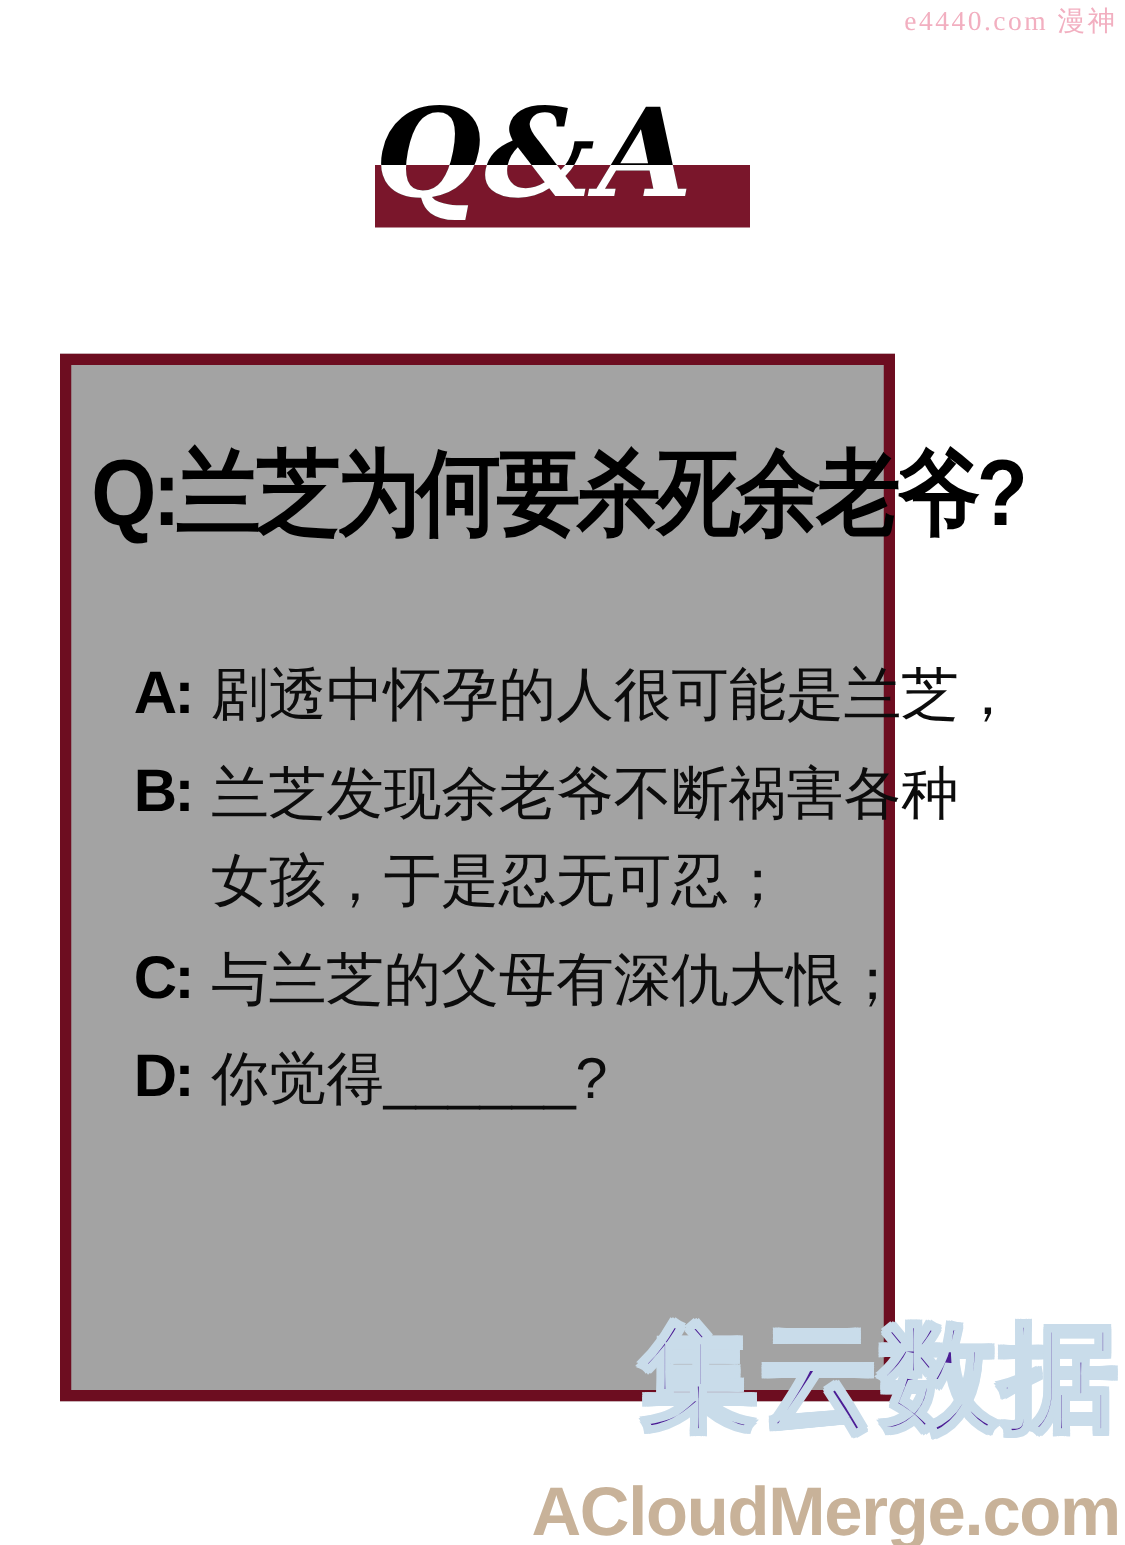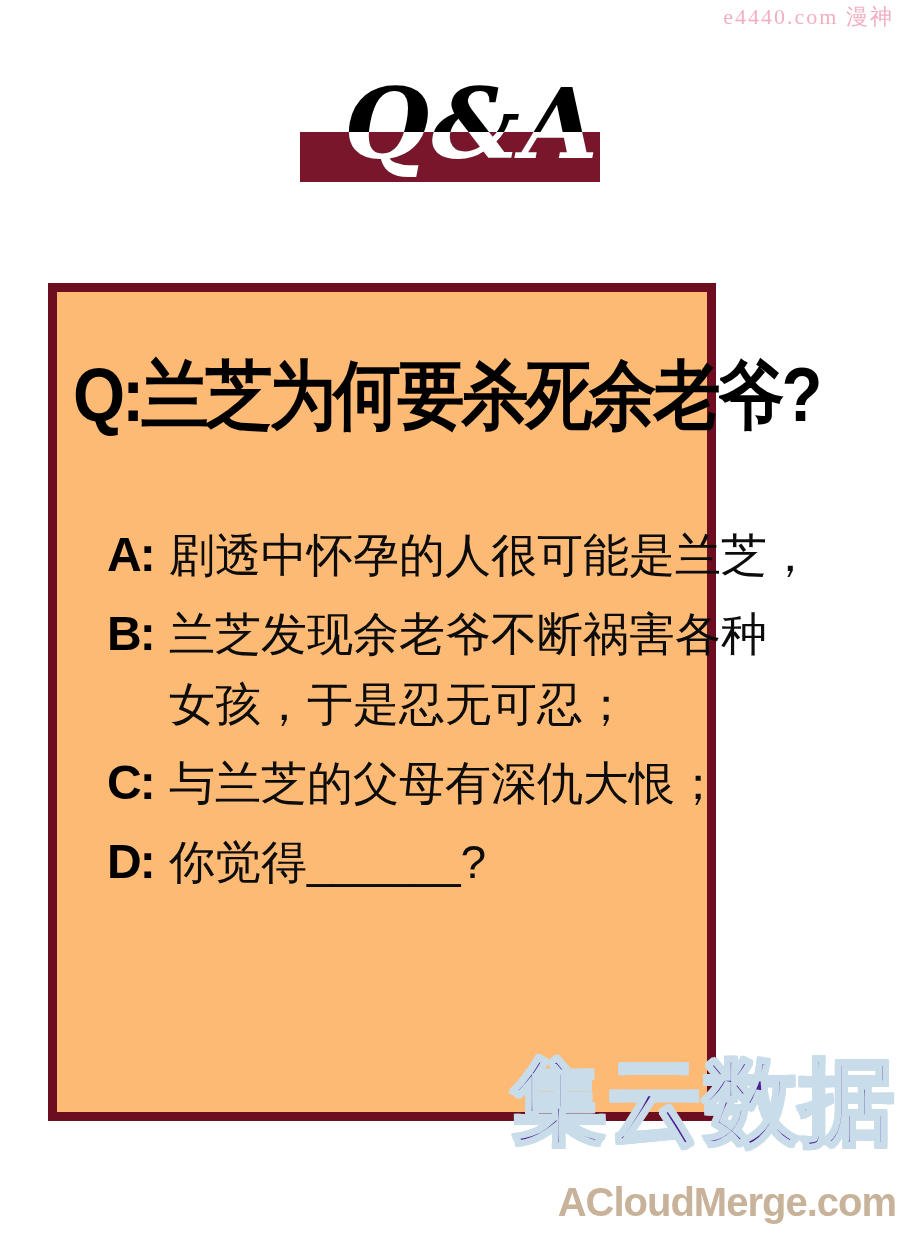--- a/index.html
+++ b/index.html
@@ -36,35 +36,35 @@
   }
   .qa-text {
     position: absolute;
     left: 0; top: 0;
     width: 100%; height: 118px;
     font-family: "DejaVu Serif", serif;
     font-style: italic;
     font-weight: bold;
     font-size: 98px;
     line-height: 112px;
-    text-align: right;
+    text-align: left;
     letter-spacing: 2px;
     white-space: nowrap;
   }
   .qa-text.black { color: #000000; }
   .qa-text.white { color: #ffffff; clip-path: inset(64px 0 4px 0); }
 
   
   .quiz-box {
     position: absolute;
     left: 48px; top: 283px;
     width: 668px; height: 838px;
     box-sizing: border-box;
     border: 9px solid var(--border, #6d0d20);
-    background: #fdba74;
+    background: #a3a3a3;
   }
   .question {
     position: absolute;
     left: 16px; top: 56px;
     font-size: 67px;
     line-height: 84px;
     font-weight: 900;
     letter-spacing: -3px;
     color: #000000;
     white-space: nowrap;
@@ -107,21 +107,21 @@
       -2px -2px 0 var(--wmblue, #c9dcea),  2px -2px 0 var(--wmblue, #c9dcea),
       -2px  2px 0 var(--wmblue, #c9dcea),  2px  2px 0 var(--wmblue, #c9dcea),
       -2px  0   0 var(--wmblue, #c9dcea),  2px  0   0 var(--wmblue, #c9dcea),
        0   -2px 0 var(--wmblue, #c9dcea),  0    2px 0 var(--wmblue, #c9dcea);
     white-space: nowrap;
     z-index: 3;
   }
   .wm-en {
     position: absolute;
     top: 1182px; right: 4px;
-    font-size: 40px;
+    font-size: 55px;
     font-weight: 800;
     line-height: 1;
     letter-spacing: -1px;
     color: var(--wmtan, #c8b299);
     text-shadow:
       -1px -1px 0 #ffffff, 1px -1px 0 #ffffff,
       -1px  1px 0 #ffffff, 1px  1px 0 #ffffff;
     white-space: nowrap;
     z-index: 3;
   }

